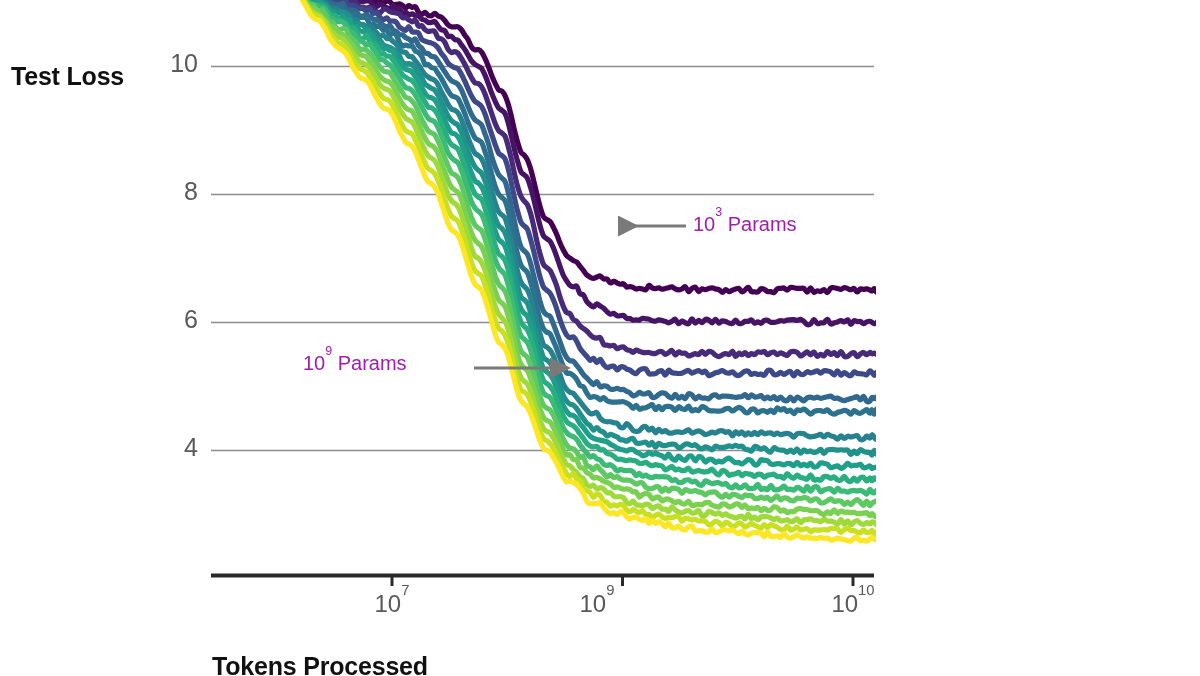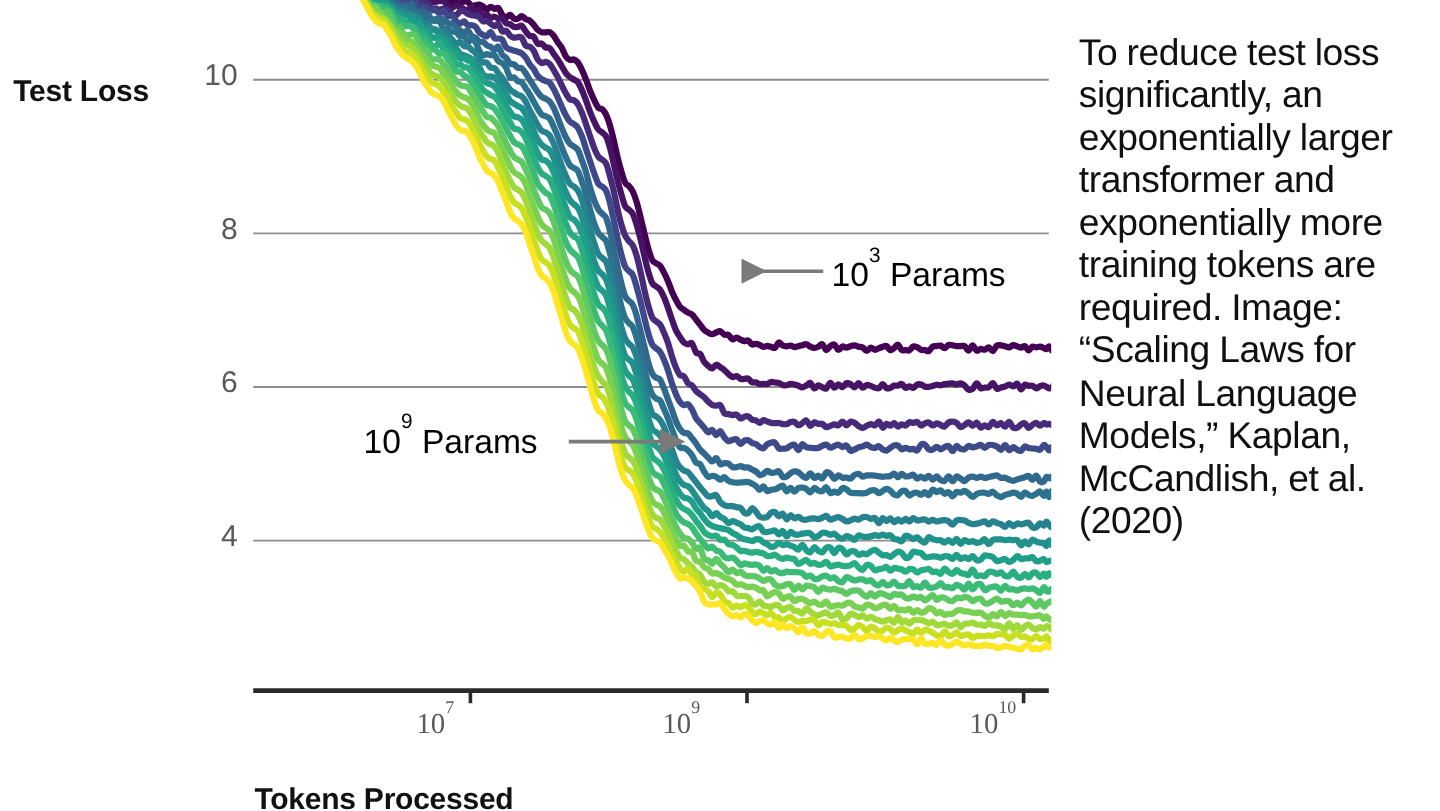--- a/index.html
+++ b/index.html
@@ -31,30 +31,29 @@
 
   .tick-label{
     position:absolute;
     color:#58595b;
     font-size:25px;
     white-space:nowrap;
     text-align:right;
   }
   .ytick{width:46px;}
   .xtick{
-    text-align:left;width:90px;
+    text-align:center;width:90px;
     font-size:24px;
-    font-family:Liberation Serif, serif;
   }
   .xtick sup,.ann sup{font-size:0.62em;top:-0.55em;position:relative;}
 
   .ann{
     position:absolute;
-    color:#000000;
-    font-size:28px;
+    color:#a21caf;
+    font-size:20px;
     white-space:nowrap;
   }
   #ann-small-label{left:693px;top:212px;}
   #ann-large-label{left:303px;top:351px;}
 
   
   #caption{
     position:absolute;
     left:899px;top:26px;width:292px;
     font-size:31px;
@@ -132,15 +131,14 @@
     <div id="x-tick-labels">
         <div class="tick-label xtick" style="left: 347px; top: 590px;">10<sup>7</sup></div>
         <div class="tick-label xtick" style="left: 552px; top: 590px;">10<sup>9</sup></div>
         <div class="tick-label xtick" style="left: 808px; top: 590px;">10<sup>10</sup></div>
       </div>
 
     <div id="ann-small-label" class="ann">10<sup>3</sup> Params</div>
     <div id="ann-large-label" class="ann">10<sup>9</sup> Params</div>
   </div>
 
-  <div id="caption">To reduce test loss significantly, an exponentially larger transformer and exponentially more training tokens are required. Image: “Scaling Laws for Neural Language Models,” Kaplan, McCandlish, et al. (2020)</div>
 
 </div>
 
 </body></html>

